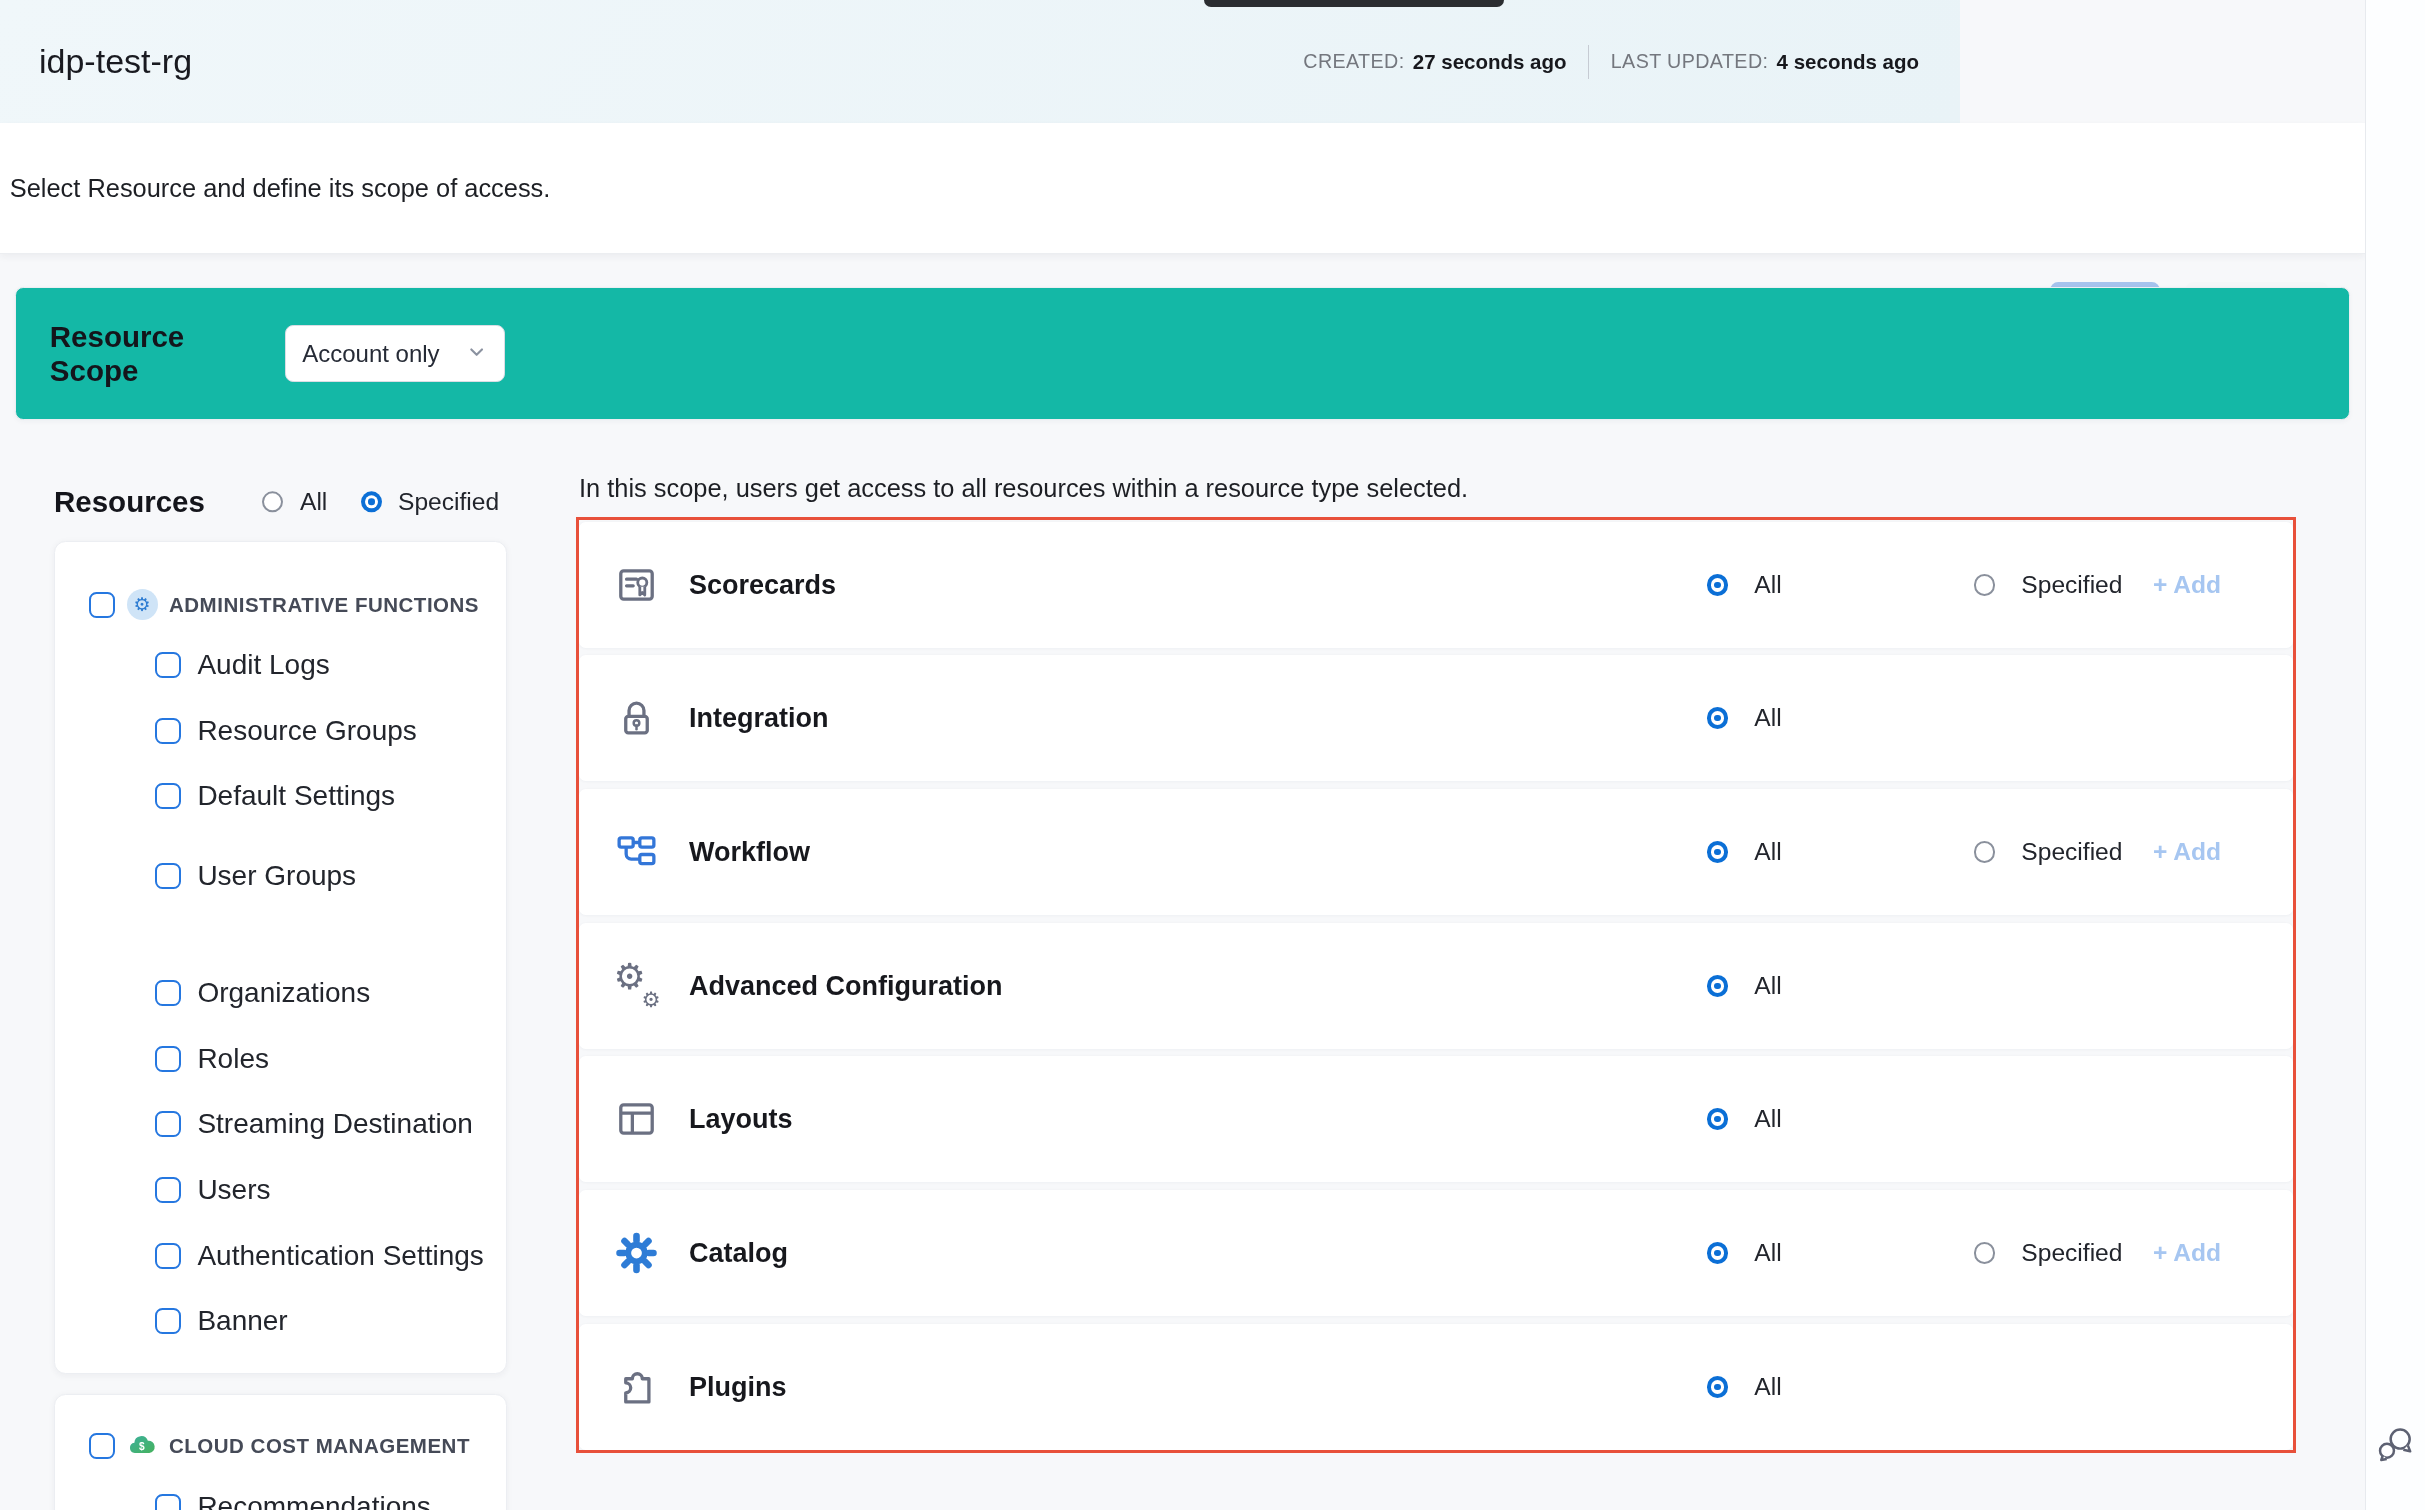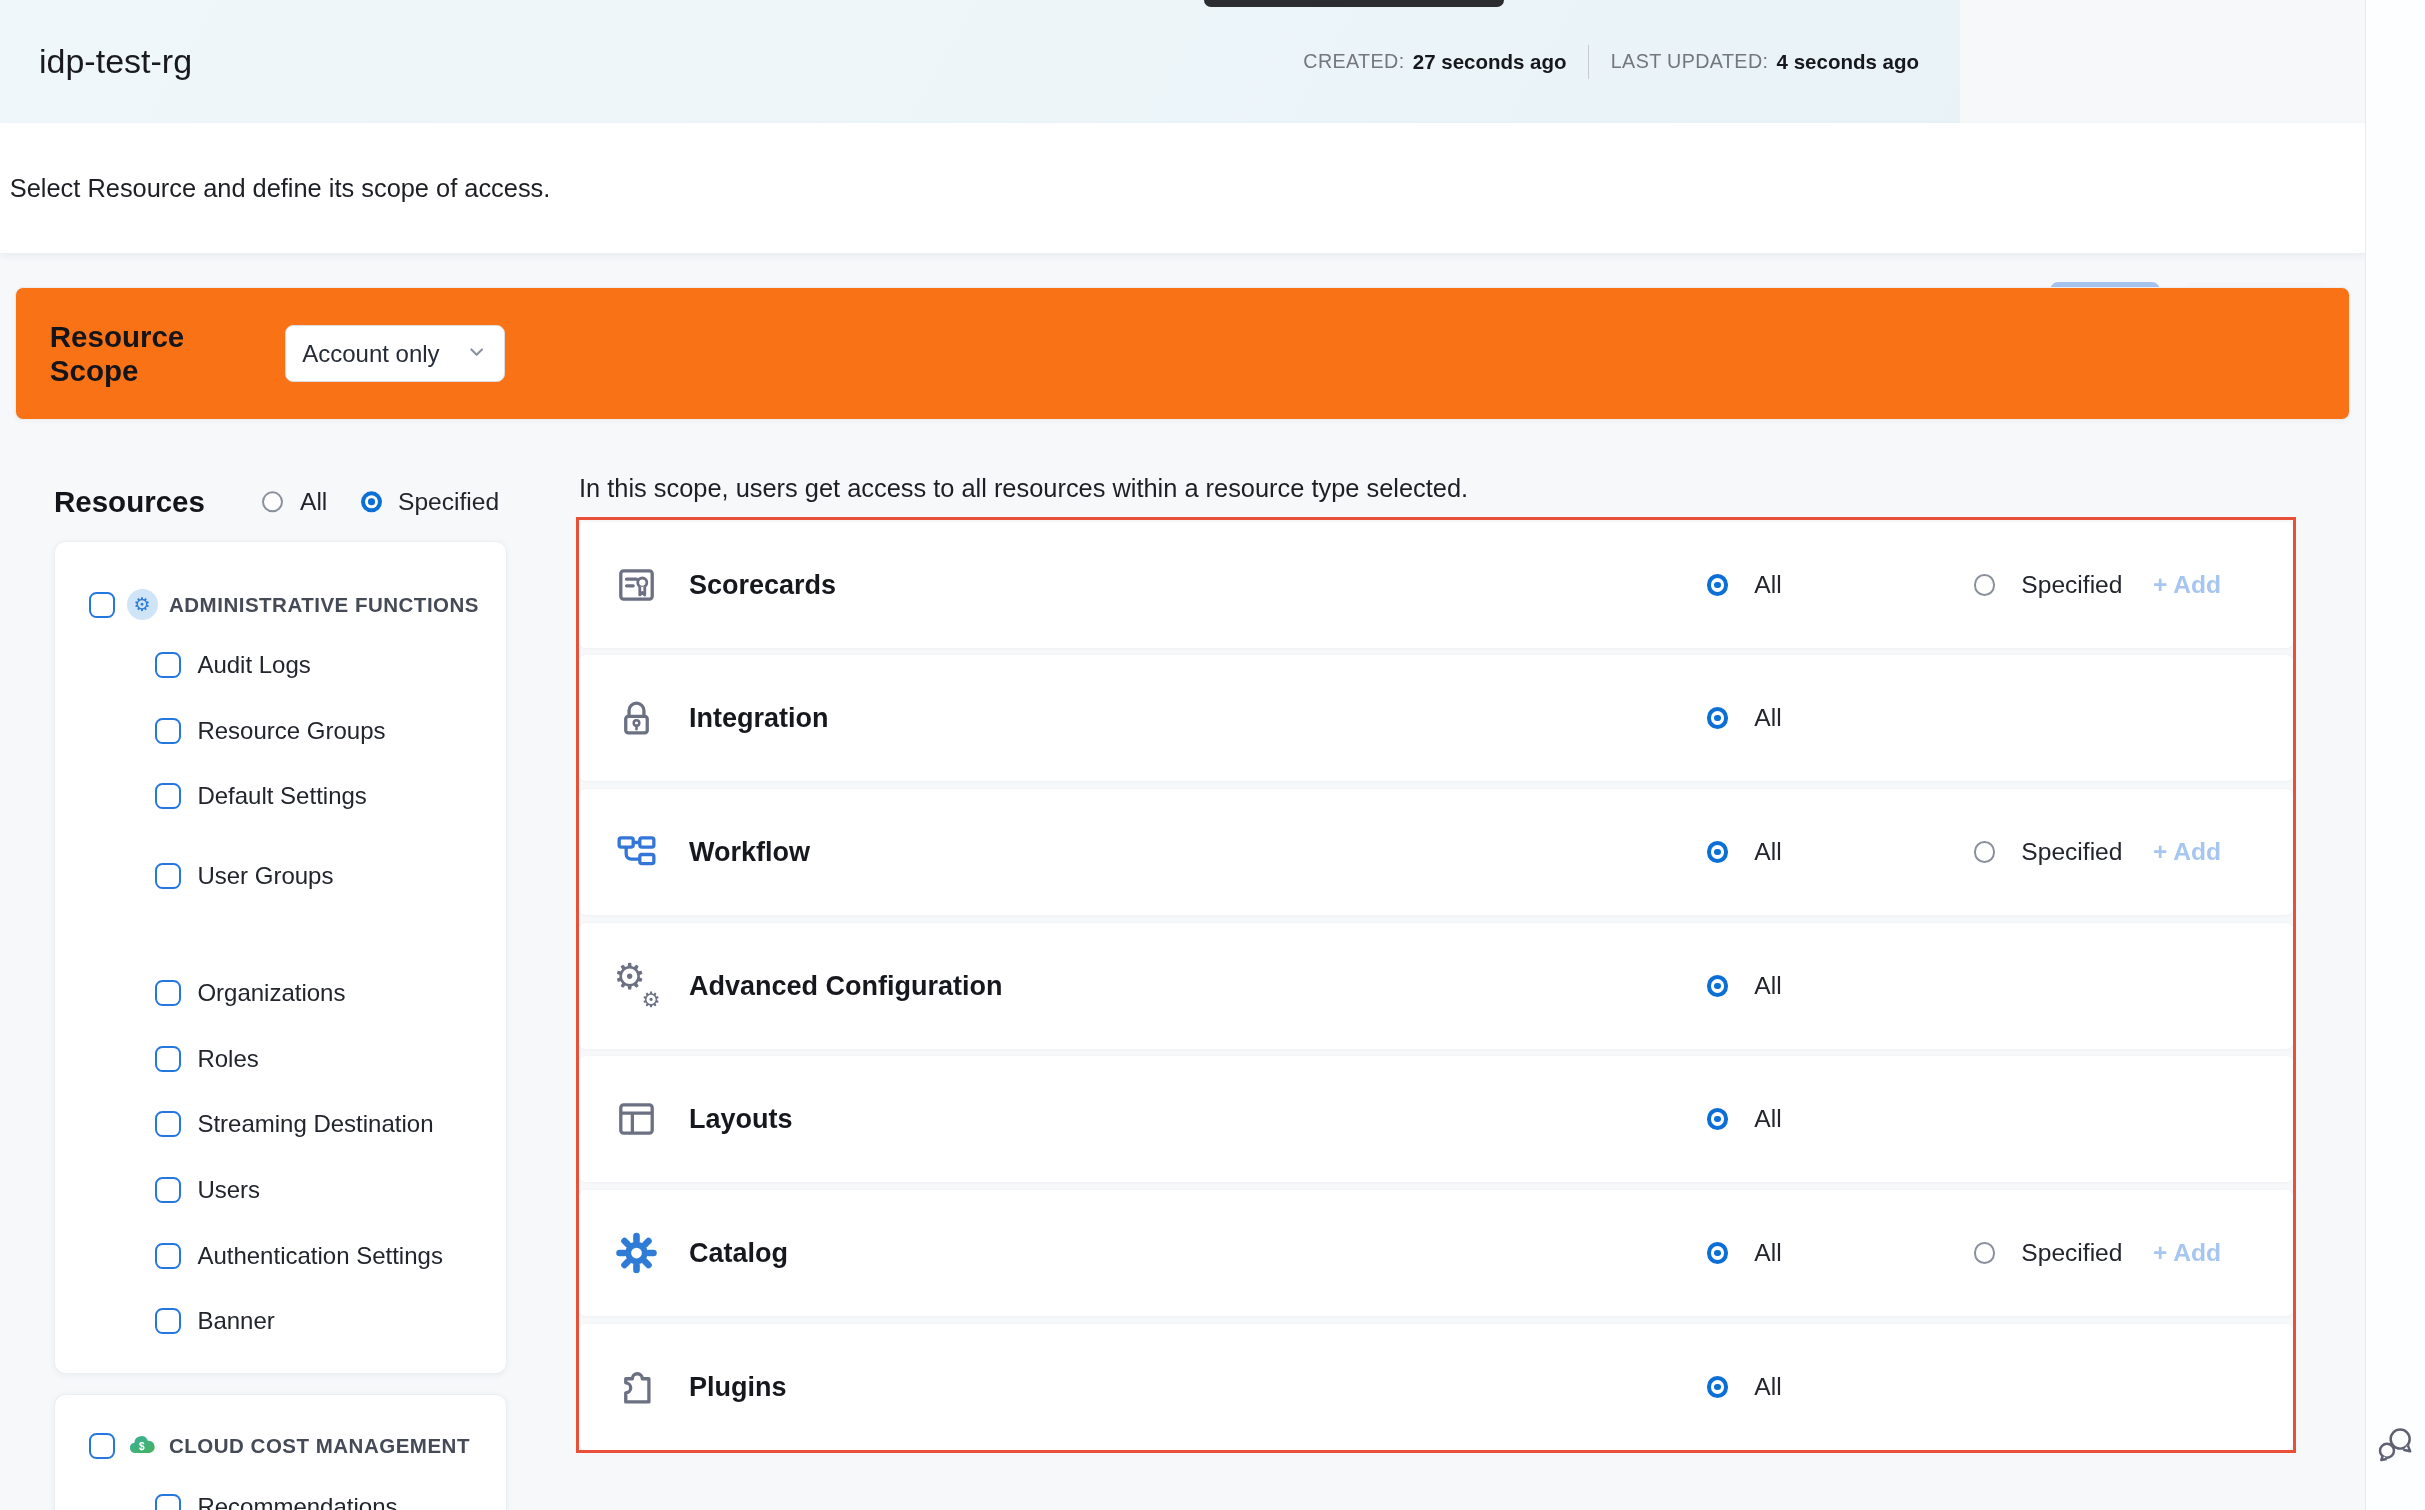--- a/index.html
+++ b/index.html
@@ -19,21 +19,21 @@
   
   .tbar{position:absolute;left:0;top:123px;width:2365px;height:130px;background:#fff;
         border-bottom:0.8px solid #eceef1;box-shadow:0 3.3px 6.6px rgba(30,40,60,.05);}
   .tdesc{position:absolute;left:9.8px;top:0;height:130px;display:flex;align-items:center;
          font-size:25.4px;color:#1d1f24;}
   .btn{position:absolute;top:159px;height:52px;border:none;border-radius:8.2px;
        font-family:inherit;font-size:24px;font-weight:700;cursor:pointer;}
   .save{left:2050px;width:110px;background:#a5c3ed;color:#fff;}
   .discard{left:2185px;width:144px;background:#f4f6f8;color:#98a0ab;}
   
-  .scope{position:absolute;left:14.8px;top:287px;width:2335px;height:133px;background:#f97316;
+  .scope{position:absolute;left:14.8px;top:287px;width:2335px;height:133px;background:#14b8a6;
          border:0.8px solid #eceef2;border-radius:8.2px;box-shadow:0 1.6px 4.9px rgba(35,45,65,.04);
          display:flex;align-items:center;box-sizing:border-box;}
   .scope-lbl{margin-left:34px;font-size:29.5px;font-weight:700;color:#14151b;width:207px;}
   .dd{margin-left:28px;width:220px;height:57px;border:1.6px solid #dadde4;border-radius:8.2px;
       background:#fff;display:flex;align-items:center;justify-content:space-between;
       padding:0 16.4px;box-sizing:border-box;cursor:pointer;}
   .dd-val{font-size:24px;color:#262b36;}
   
   .rhead{position:absolute;left:54px;top:476px;width:574px;height:52px;}
   .rtitle{position:absolute;left:0;top:50%;transform:translateY(-50%);
@@ -55,21 +55,21 @@
   #group-0{top:541px;height:833px;}
   #group-1{top:1394px;height:246px;}
   .cat-row{position:absolute;left:0;width:100%;height:59px;display:flex;align-items:center;
            padding-left:34px;box-sizing:border-box;}
   .badge{width:31px;height:31px;border-radius:50%;background:#cfe4f7;margin-left:11.5px;
          display:flex;align-items:center;justify-content:center;flex:none;}
   .badge span{font-size:19px;color:#2d7cd2;line-height:1;}
   .cat-lbl{margin-left:11.5px;font-size:20.5px;font-weight:600;color:#454a57;letter-spacing:0.5px;}
   .item-row{position:absolute;left:0;width:100%;height:66px;display:flex;align-items:center;
             padding-left:100px;box-sizing:border-box;}
-  .item-lbl{margin-left:16.4px;font-size:24px;color:#22252c;}
+  .item-lbl{margin-left:16.4px;font-size:28px;color:#22252c;}
   
   .instr{position:absolute;left:579px;top:464px;height:49px;display:flex;align-items:center;
          font-size:25.4px;color:#1d1f24;}
   .red-frame{position:absolute;left:576px;top:517px;width:1720px;height:936px;
              border:3.3px solid #e8503a;box-sizing:border-box;pointer-events:none;z-index:6;}
   .rows-wrap{position:absolute;left:579px;top:0;width:1714px;height:1104px;}
   .res-row{position:absolute;left:0;width:100%;height:126px;background:#fff;border-radius:6.6px;
            box-shadow:0 0.8px 2.5px rgba(35,45,65,.04);}
   .row-icon{position:absolute;left:36px;top:50%;transform:translateY(-50%);
             width:43px;height:43px;}

